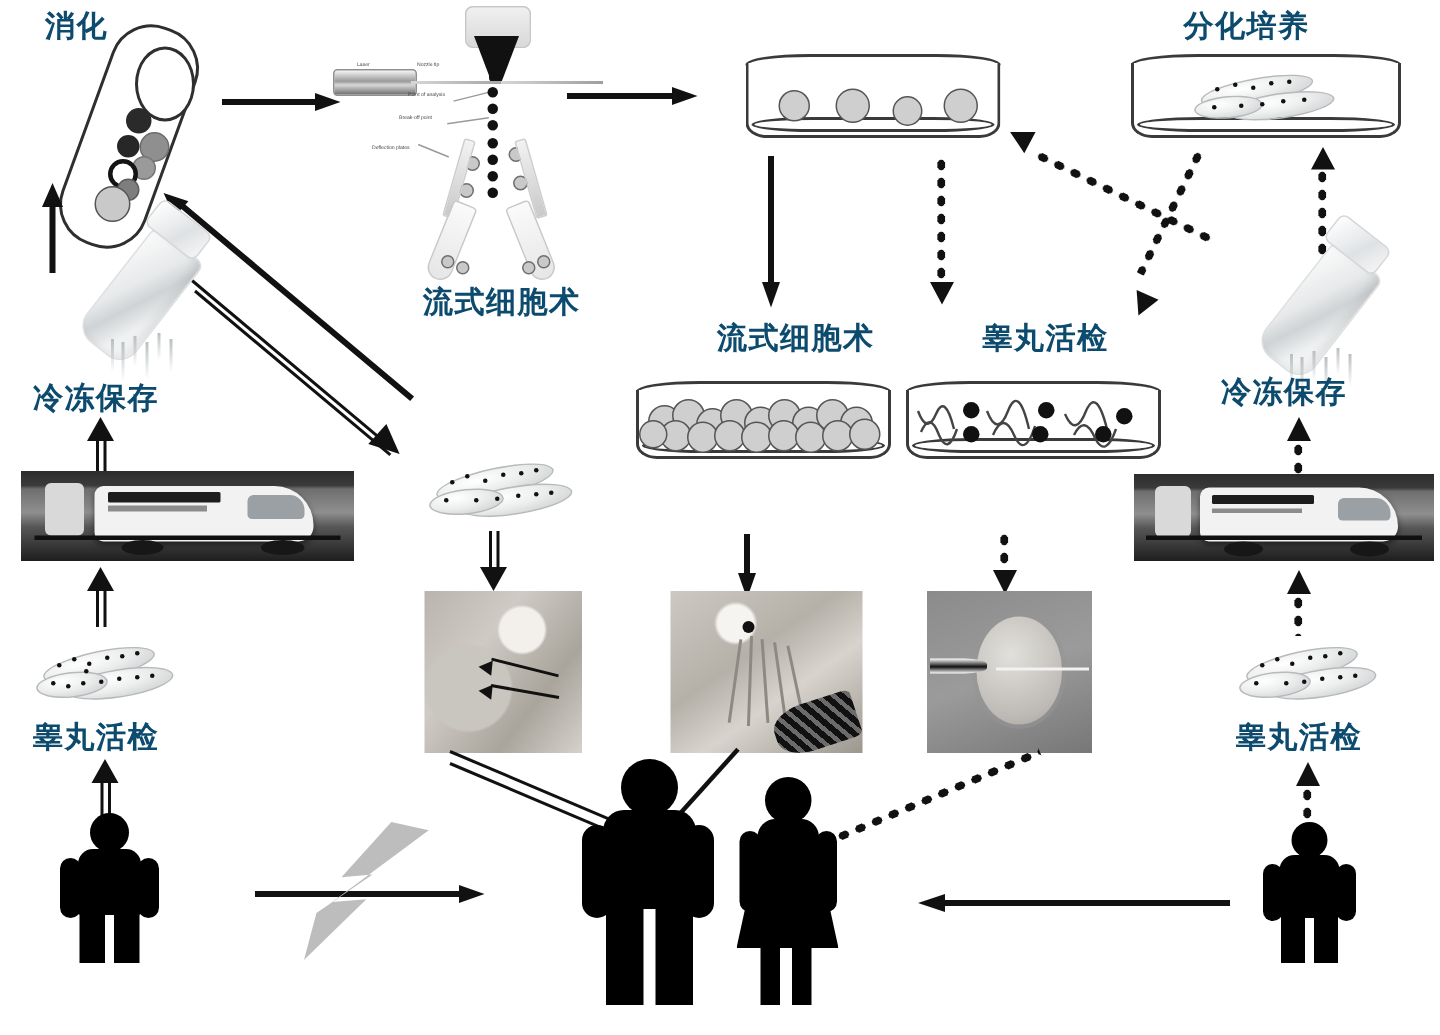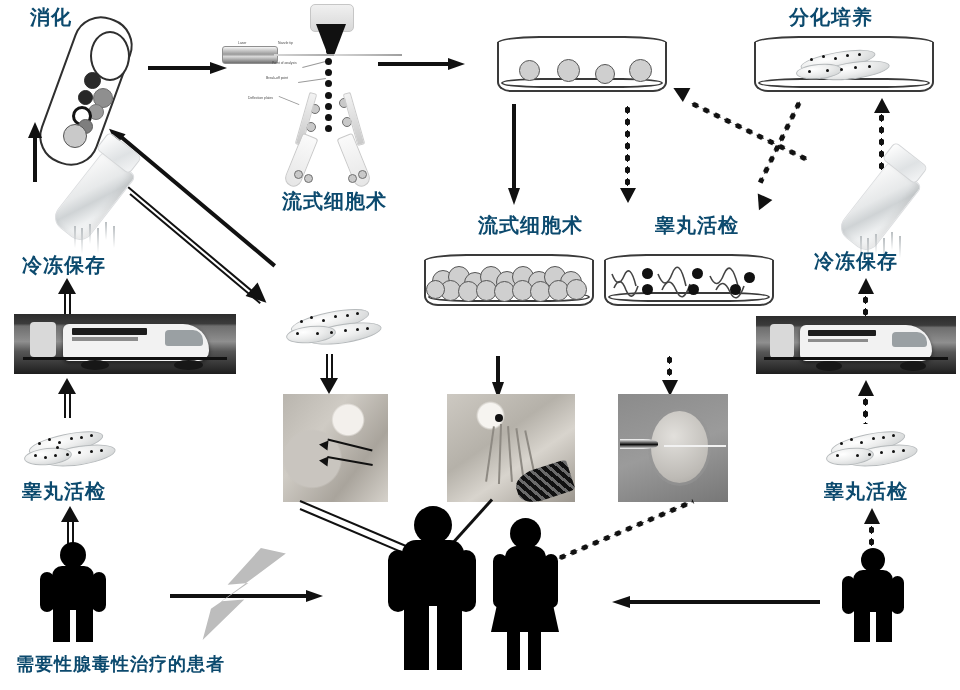--- a/index.html
+++ b/index.html
@@ -274,21 +274,20 @@
   </div>
 
   <div class="pict" style="left:40px;top:542px;width:66px;height:100px;">
     <div class="head" style="left:20px;top:0;width:26px;height:26px;"></div>
     <div class="torso" style="left:12px;top:24px;width:42px;height:44px;border-radius:10px 10px 2px 2px;"></div>
     <div class="arm" style="left:0px;top:30px;width:14px;height:40px;border-radius:7px;"></div>
     <div class="arm" style="left:52px;top:30px;width:14px;height:40px;border-radius:7px;"></div>
     <div class="leg" style="left:13px;top:64px;width:17px;height:36px;"></div>
     <div class="leg" style="left:36px;top:64px;width:17px;height:36px;"></div>
   </div>
-  <div class="lbl sz18" style="left:16px;top:652px;">需要性腺毒性治疗的患者</div>
 
   <div style="position:absolute;left:170px;top:590px;width:160px;height:12px;">
     <div style="position:absolute;left:0;top:4px;width:140px;height:4px;background:#111;"></div>
     <div style="position:absolute;left:136px;top:0;width:0;height:0;border-left:17px solid #111;
          border-top:6px solid transparent;border-bottom:6px solid transparent;"></div>
   </div>
   <div class="bolt" style="left:186px;top:548px;width:104px;height:92px;background:#bdbdbd;border:none;
        clip-path:polygon(72% 0,40% 40%,60% 38%,24% 66%,16% 100%,56% 56%,34% 58%,96% 6%);"></div>
 
   <div class="dish" style="left:497px;top:36px;width:170px;height:56px;">

